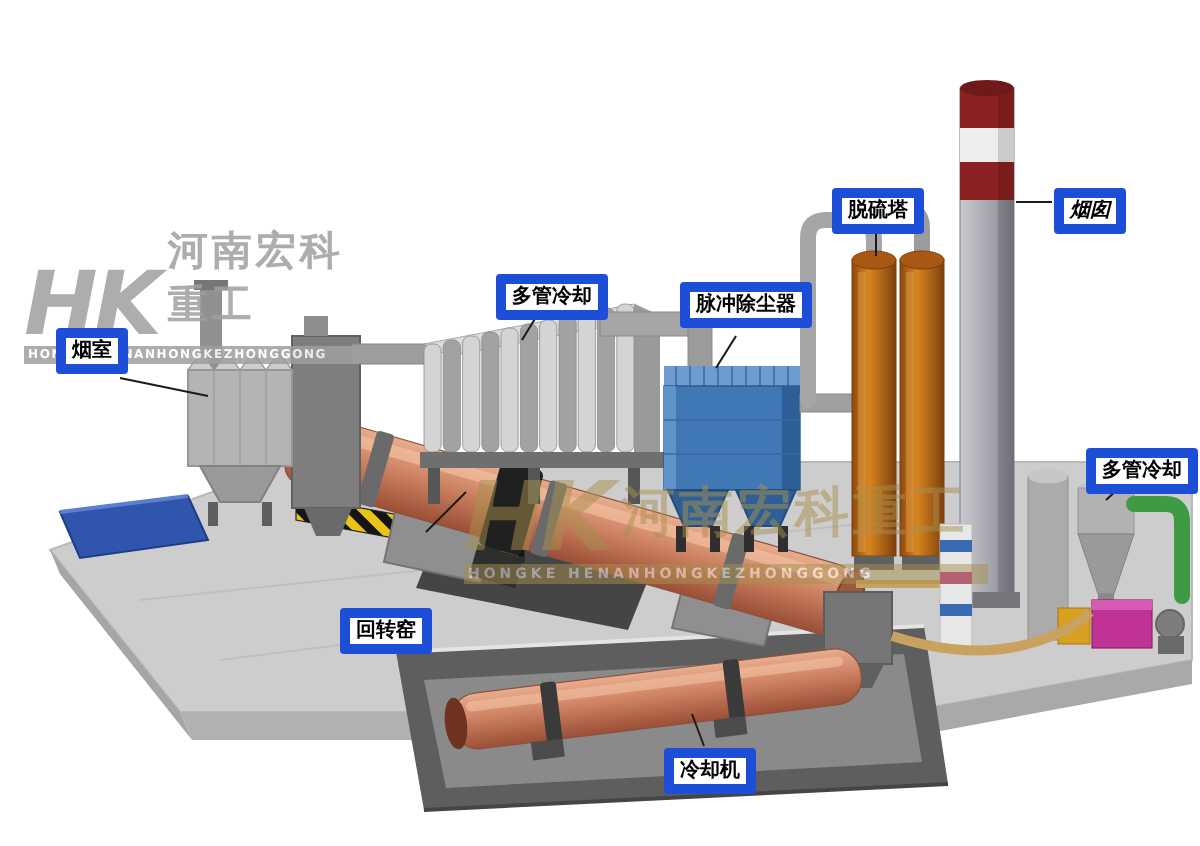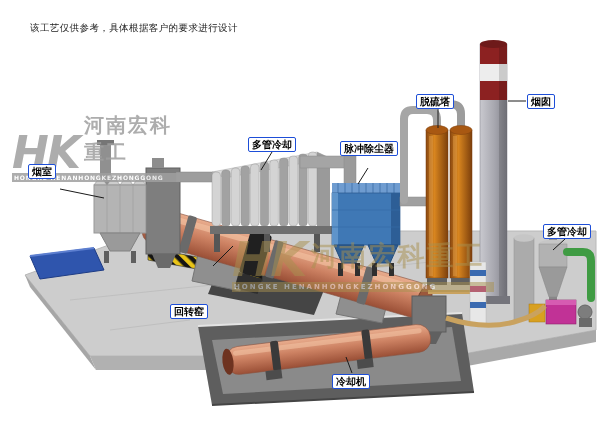--- a/index.html
+++ b/index.html
@@ -2,21 +2,21 @@
 <html><head>
 <meta charset="utf-8">
 <style>
   * { margin:0; padding:0; box-sizing:border-box; }
   html,body { background:#ffffff; font-family:"DejaVu Sans","Liberation Sans",sans-serif; }
   .stage { position:relative; width:600px; height:423px; background:#ffffff; overflow:hidden; }
   .stage > svg { position:absolute; left:0; top:0; }
 
   .disclaimer { position:absolute; left:30px; top:22px; font-size:9.5px; color:#1a1a1a; letter-spacing:.4px; }
 
-  .lbl { position:absolute; background:#ffffff; border:1px solid #1d4ed8; border-radius:2px;
+  .lbl { position:absolute; background:#ffffff; border:5px solid #1d4ed8; border-radius:2px;
          color:#000; font-size:10px; font-weight:bold; line-height:13px; padding:0 3px; white-space:nowrap; }
 
   .wm { position:absolute; display:flex; flex-direction:column; pointer-events:none; }
   .wm-row { display:flex; align-items:flex-end; gap:5px; }
   .wm-hk { font-style:italic; font-weight:900; line-height:.85; letter-spacing:-2px; }
   .wm-cn { font-weight:bold; letter-spacing:2px; }
   .wm-bar { color:#fff; font-weight:bold; margin-top:2px; }
 
   .wm-tl { left:12px; top:112px; width:168px; opacity:.85; }
   .wm-tl .wm-hk { font-size:44px; color:#9f9f9f; }
@@ -263,24 +263,23 @@
 </div>
 
 <div class="wm wm-c">
   <div class="wm-row">
     <div class="wm-hk">HK</div>
     <div class="wm-cn">河南宏科重工</div>
   </div>
   <div class="wm-bar">HONGKE HENANHONGKEZHONGGONG</div>
 </div>
 
-<div class="disclaimer">该工艺仅供参考，具体根据客户的要求进行设计</div>
 
 <div class="lbl" style="left:28px;  top:164px;">烟室</div>
 <div class="lbl" style="left:248px; top:137px;">多管冷却</div>
 <div class="lbl" style="left:340px; top:141px;">脉冲除尘器</div>
 <div class="lbl" style="left:416px; top:94px;">脱硫塔</div>
-<div class="lbl" style="left:527px; top:94px;">烟囱</div>
+<div class="lbl" style="left:527px; top:94px;font-style:italic;">烟囱</div>
 <div class="lbl" style="left:543px; top:224px;">多管冷却</div>
 <div class="lbl" style="left:170px; top:265px;margin-top:39px;">回转窑</div>
 <div class="lbl" style="left:332px; top:374px;">冷却机</div>
 
 </div>
 
 </body></html>

